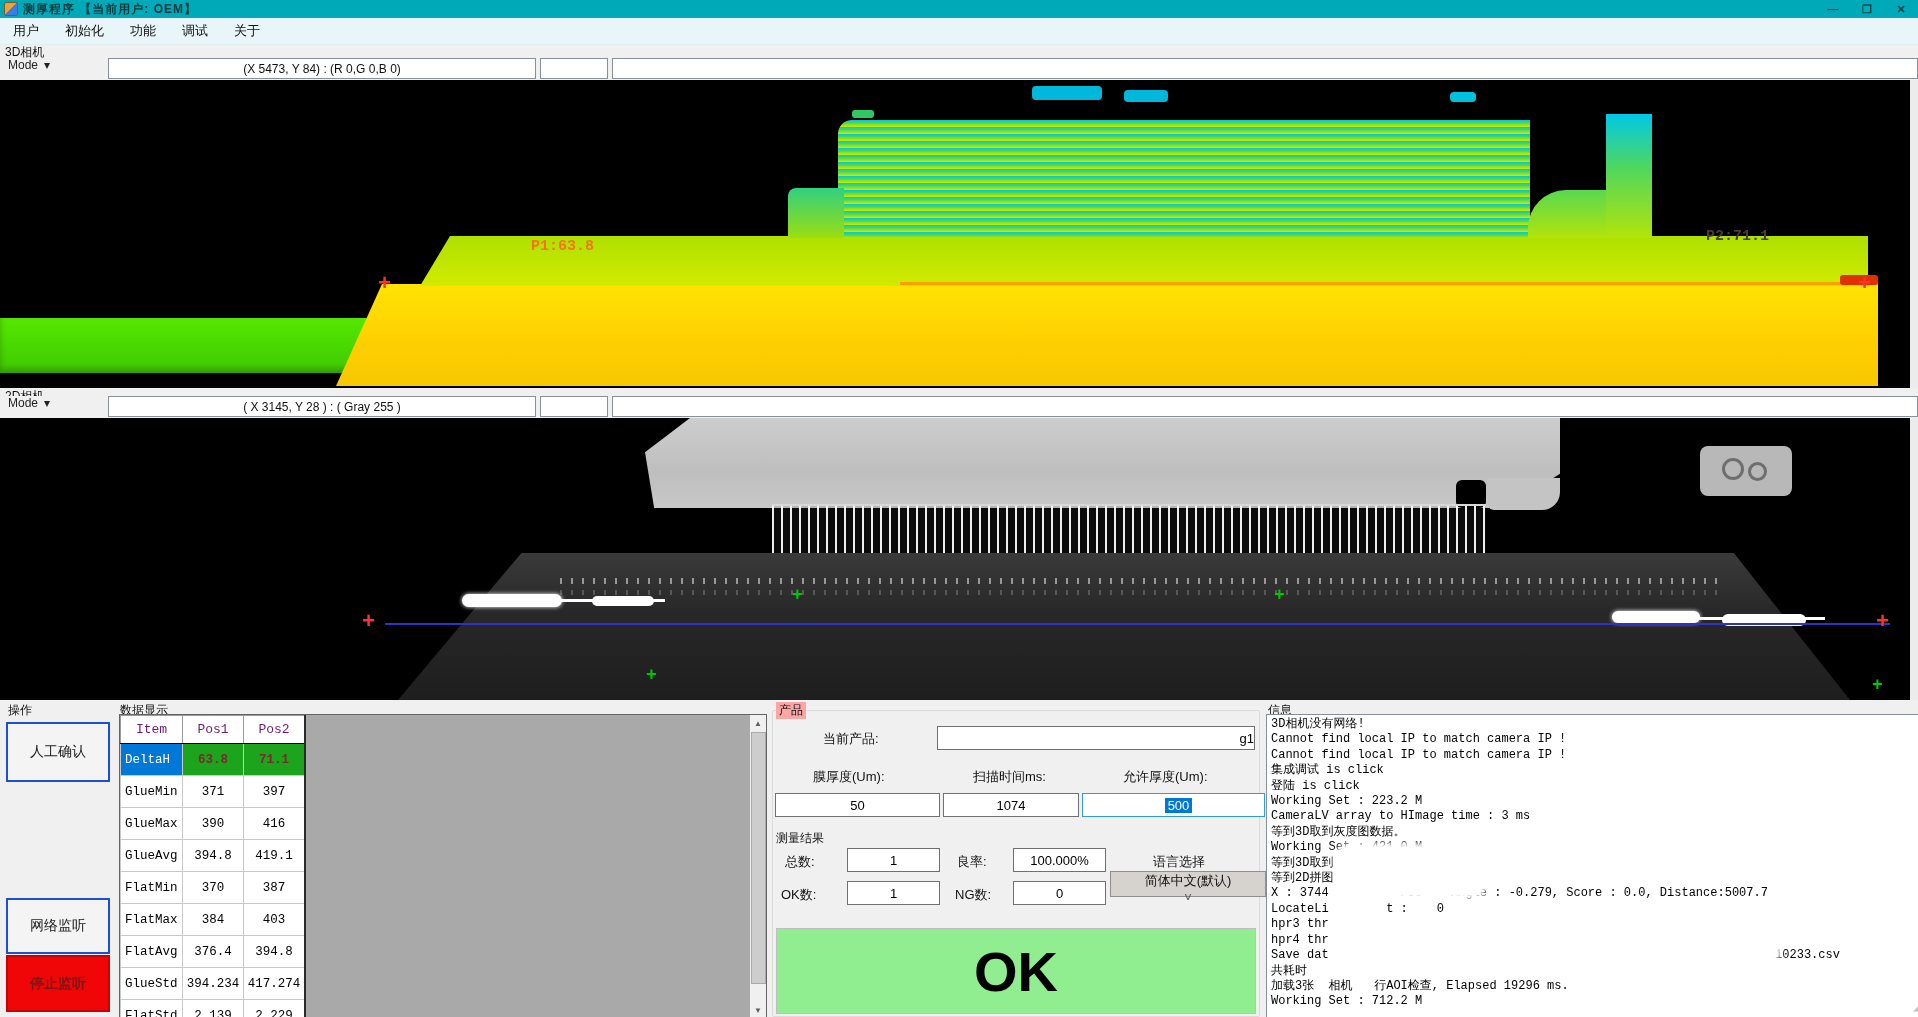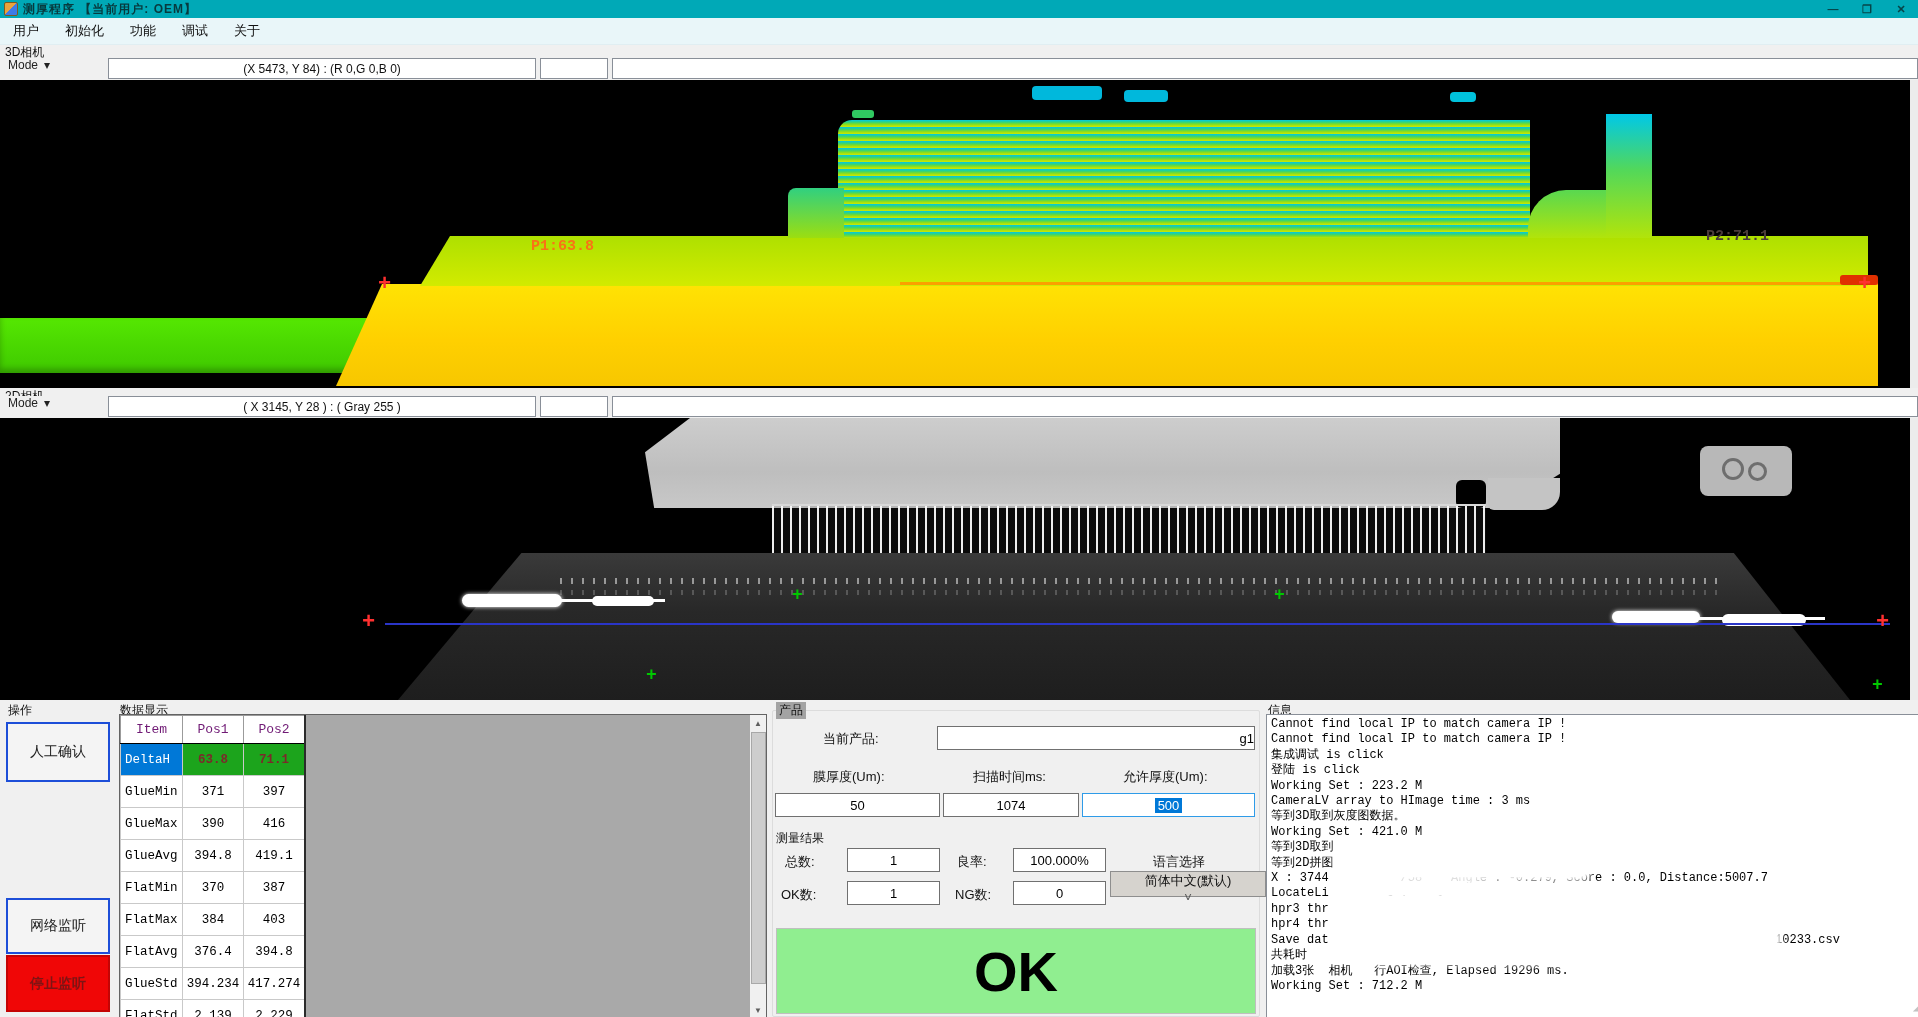--- a/index.html
+++ b/index.html
@@ -57,21 +57,21 @@
   td.sel-i{background:#0078D7!important;color:#FFF!important;}
   td.sel-v{background:#1CA41C!important;color:#7B2A2A!important;font-weight:bold;}
 
   .vsb{background:#F0F0F0;}
   .vsb .arr{height:16px;display:flex;align-items:center;justify-content:center;font-size:8px;color:#5E5E5E;
             background:#F0F0F0;}
   .vsb .thumb{background:#CDCDCD;border:1px solid #A8A8A8;}
 
   .tb{background:#FFF;border:1px solid #707070;font-size:13px;color:#000;display:flex;
       align-items:center;justify-content:center;}
-  .tb.focus{border:1px solid #2E9BE8;}
+  .tb.focus{border:1px solid #2E9BE8;padding-left:10px;}
   .sel{background:#0078D7;color:#FFF;padding:0 3px;}
   .flabel{font-size:13px;color:#111;}
   .groupbox{border:1px solid #DCDCDC;border-radius:2px;}
   .combo{background:#D6D3CE;border:1px solid #8E8E8E;font-size:13px;color:#111;display:flex;
          align-items:center;padding:0 6px;justify-content:space-between;}
   .okbanner{background:#90EE90;border:1px solid #BFBFBF;display:flex;align-items:center;justify-content:center;
             font-size:56px;font-weight:bold;color:#000;font-family:"Liberation Sans",sans-serif;}
 
   .logbox{background:#FFF;border:1px solid #898F98;font-family:"Liberation Mono",monospace;
           font-size:12px;line-height:15.4px;color:#000;padding:2px 4px;overflow:hidden;position:absolute;}
@@ -255,21 +255,21 @@
       </table>
 
     <div class="abs vsb" style="right:0;top:0;width:16px;height:100%;">
       <div class="arr abs" style="left:0;top:0;width:16px;">▲</div>
       <div class="thumb abs" style="left:1px;top:17px;width:13px;height:250px;"></div>
       <div class="arr abs" style="left:0;bottom:0;width:16px;">▼</div>
     </div>
   </div>
 
   <div class="abs groupbox" style="left:772px;top:710px;width:486px;height:305px;"></div>
-  <div class="abs ptitle" style="left:776px;top:702px;background:#a3a3a3;padding:0 3px;">产品</div>
+  <div class="abs ptitle" style="left:776px;top:702px;background:#fca5a5;padding:0 3px;">产品</div>
 
   <div class="abs flabel" style="left:823px;top:730px;">当前产品:</div>
   <div class="abs tb" style="left:937px;top:726px;width:316px;height:22px;justify-content:flex-end;">
     <span style="padding-left:115px;">g1</span>
   </div>
 
   <div class="abs flabel" style="left:813px;top:768px;">膜厚度(Um):</div>
   <div class="abs flabel" style="left:973px;top:768px;">扫描时间ms:</div>
   <div class="abs flabel" style="left:1123px;top:768px;">允许厚度(Um):</div>
 
@@ -292,20 +292,21 @@
   <div class="abs tb" style="left:1013px;top:881px;width:91px;height:22px;">0</div>
   <div class="abs combo" style="left:1110px;top:871px;width:142px;height:24px;flex-direction:column;">
     <span>简体中文(默认)</span>
     <span style="color:#555;">˅</span>
   </div>
 
   <div class="abs okbanner" style="left:776px;top:928px;width:478px;height:84px;">OK</div>
 
   <div class="abs ptitle" style="left:1268px;top:702px;">信息</div>
   <div class="logbox" style="left:1266px;top:714px;width:646px;height:299px;">
+    <div class="logline">3D相机没有网络!</div>
     <div class="logline">Cannot find local IP to match camera IP !</div>
     <div class="logline">Cannot find local IP to match camera IP !</div>
     <div class="logline">集成调试 is click</div>
     <div class="logline">登陆 is click</div>
     <div class="logline">Working Set : 223.2 M</div>
     <div class="logline">CameraLV array to HImage time : 3 ms</div>
     <div class="logline">等到3D取到灰度图数据。</div>
     <div class="logline">Working Set : 421.0 M</div>
     <div class="logline">等到3D取到</div>
     <div class="logline">等到2D拼图</div>

